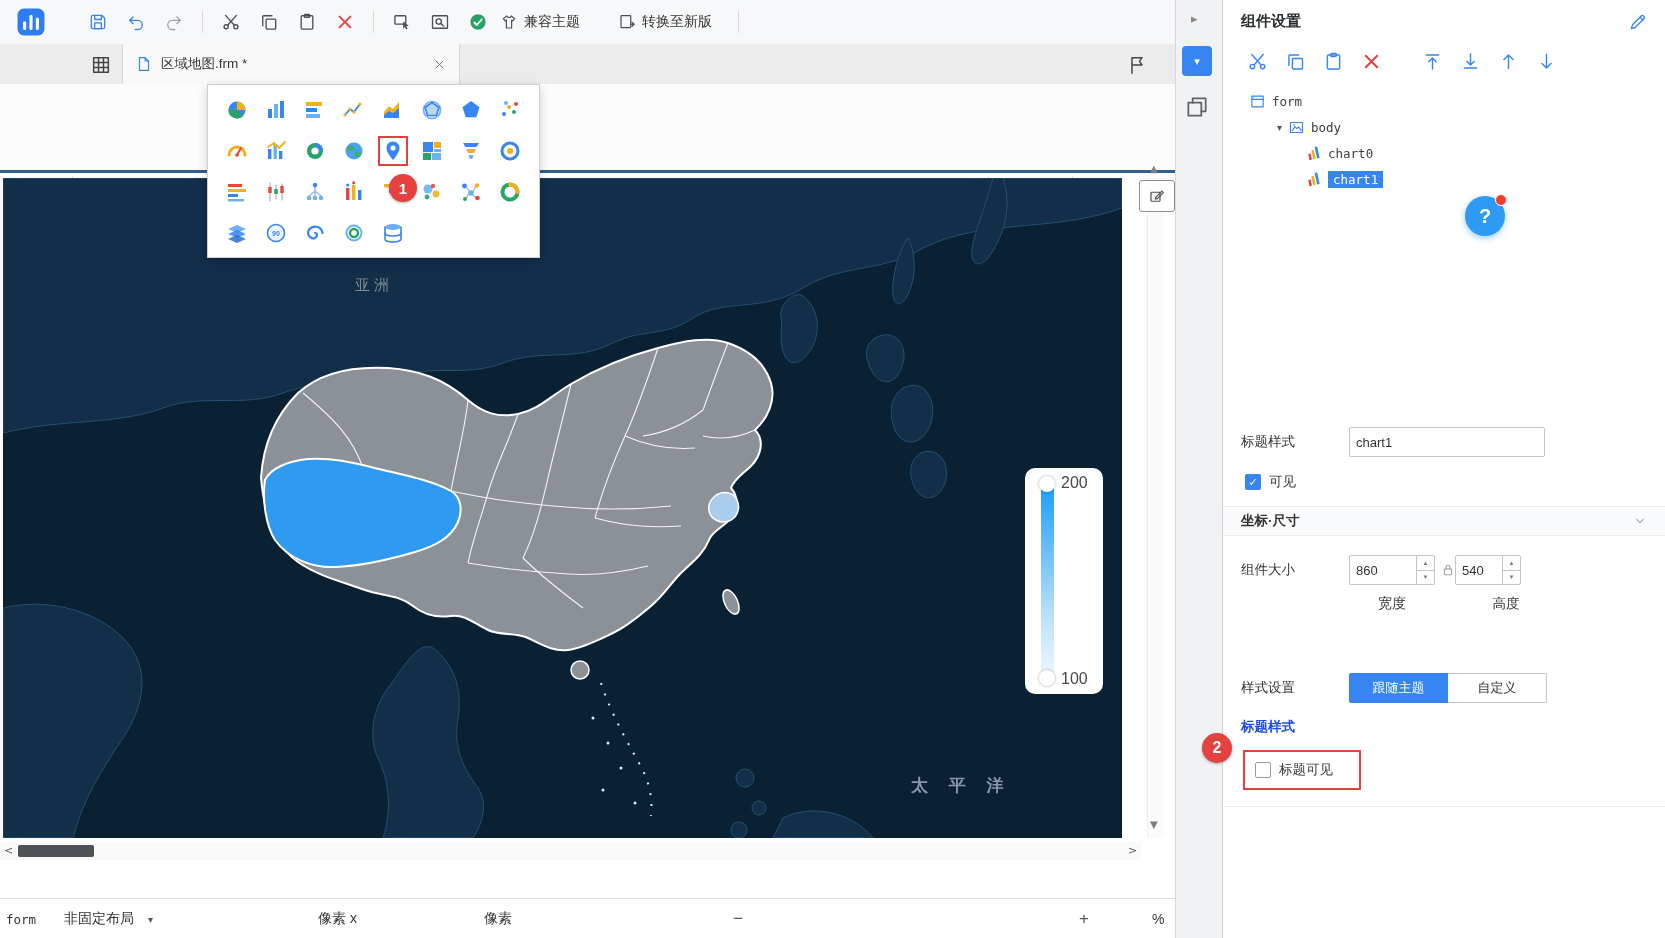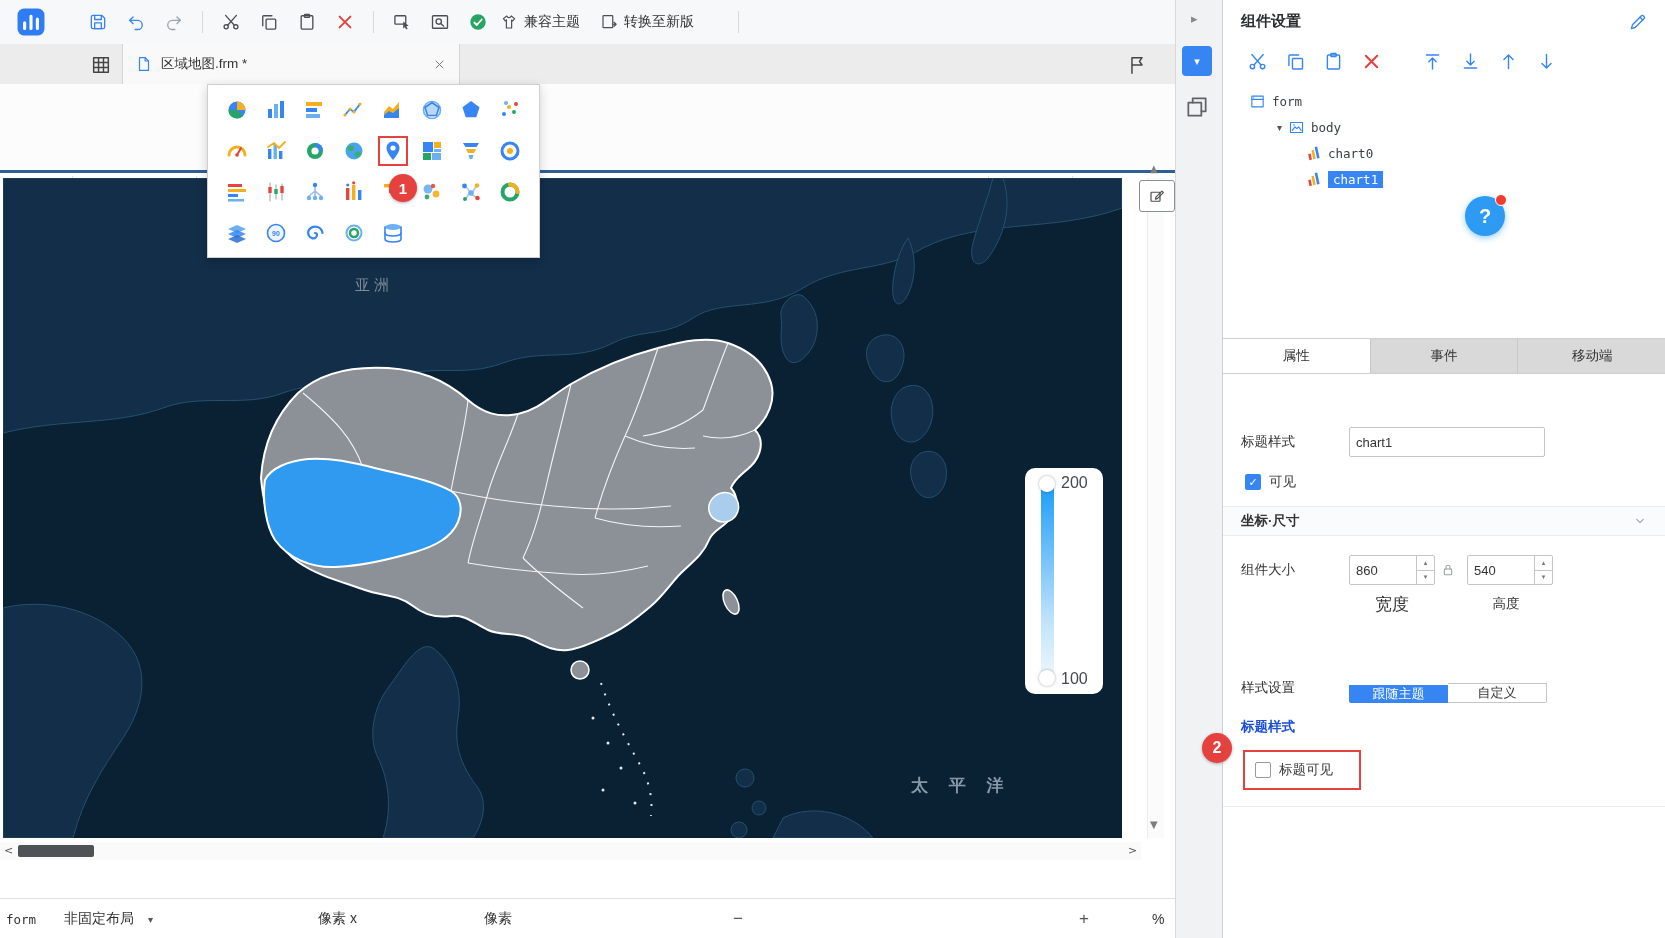--- a/index.html
+++ b/index.html
@@ -88,21 +88,21 @@
   .finput{position:absolute;height:30px;border:1px solid #c5c5c5;border-radius:2px;background:#fff;font-size:13px;
           color:#333;padding:0 6px;box-sizing:border-box;font-family:"Liberation Sans",sans-serif;}
   .stepper{position:absolute;top:0;right:0;width:17px;height:28px;border-left:1px solid #c5c5c5;display:flex;
            flex-direction:column;}
   .stepper span{flex:1;display:flex;align-items:center;justify-content:center;font-size:7px;color:#777;}
   .stepper span:first-child{border-bottom:1px solid #c5c5c5;}
   .checkbox{width:16px;height:16px;border-radius:2px;box-sizing:border-box;display:flex;align-items:center;
             justify-content:center;}
   .checkbox.on{background:#3685f2;color:#fff;font-size:11px;}
   .checkbox.off{background:#fff;border:1.5px solid #9a9a9a;}
-  .segment{position:absolute;left:126px;height:30px;display:flex;border-radius:2px;overflow:hidden;align-items:flex-end;}
+  .segment{position:absolute;left:126px;height:30px;display:flex;border-radius:2px;overflow:hidden;}
   .segbtn{width:99px;display:flex;align-items:center;justify-content:center;font-size:13px;box-sizing:border-box;}
   .segbtn.on{background:#3685f2;color:#fff;}
   .segbtn.off{background:#fff;color:#333;border:1px solid #c5c5c5;border-left:none;}
   #redbox{position:absolute;left:20px;top:750px;width:118px;height:40px;border:2px solid #e5413e;display:flex;
           align-items:center;gap:8px;padding-left:10px;box-sizing:border-box;}
 </style>
 </head>
 <body>
 
 <div id="topbar" class="abs">
@@ -179,21 +179,21 @@
       </span>
     </div>
   <div class="tbtn abs" style="left:500px;top:0;">
     <span class="ic" style="width:18px;height:18px;color:#4a4f54;">
         <svg viewBox="0 0 24 24" width="100%" height="100%" fill="none" stroke="currentColor" stroke-width="1.6" stroke-linecap="round" stroke-linejoin="round">
           <path d="M9 4 4.5 7.5 7 10.5l1.5-1.2V20h7V9.3l1.5 1.2 2.5-3L15 4c-.6 1.5-1.8 2.2-3 2.2S9.6 5.5 9 4z"></path>
         </svg>
       </span>
     <span class="lbl">兼容主题</span>
   </div>
-  <div class="tbtn abs" style="left:600px;top:0;">
+  <div class="tbtn abs" style="left:618px;top:0;">
     <span class="ic" style="width:18px;height:18px;color:#4a4f54;">
         <svg viewBox="0 0 24 24" width="100%" height="100%" fill="none" stroke="currentColor" stroke-width="1.6" stroke-linecap="round" stroke-linejoin="round">
           <rect x="4" y="3.5" width="13" height="16" rx="1"></rect>
           <path d="M17 15h4M18.7 12.3 21.5 15l-2.8 2.7"></path>
         </svg>
       </span>
     <span class="lbl">转换至新版</span>
   </div>
   <span class="vsep abs" style="left:738px;top:11px;"></span>
 </div>
@@ -872,25 +872,20 @@
             </g>
           </svg>
         </span>
         <span class="sel">chart1</span>
       </div>
     </div>
   <div id="help-circle">
     <span>?</span>
   </div>
   <span id="help-dot"></span>
-  <div id="panel-tabs">
-      <div class="ptab active">属性</div>
-      <div class="ptab">事件</div>
-      <div class="ptab">移动端</div>
-    </div>
 
 
   <div class="frow" style="top:424px;height:36px;">
     <span class="flabel">标题样式</span>
     <input class="finput" style="left: 126px; top: 3px; width: 196px;" value="chart1">
   </div>
 
   <div class="frow" style="top:466px;height:32px;">
     <span class="checkbox on glyph" style="position:absolute;left:22px;">✓</span>
     <span class="flabel" style="left:46px;">可见</span>
@@ -913,30 +908,30 @@
           <span class="glyph">▴</span>
           <span class="glyph">▾</span>
         </span>
     </span>
     <span class="ic" style="position:absolute;left:217px;width:16px;height:16px;color:#9aa0a6;">
         <svg viewBox="0 0 24 24" width="100%" height="100%" fill="none" stroke="currentColor" stroke-width="1.6" stroke-linecap="round" stroke-linejoin="round">
           <rect x="6.5" y="10.5" width="11" height="8.5" rx="1"></rect>
           <path d="M9 10.5V8a3 3 0 0 1 6 0v2.5"></path>
         </svg>
       </span>
-    <span class="finput" style="left:244px;top:3px;width:86px;display:flex;align-items:center;">
+    <span class="finput" style="left:232px;top:3px;width:66px;display:flex;align-items:center;">
       <span>540</span>
       <span class="stepper">
           <span class="glyph">▴</span>
           <span class="glyph">▾</span>
         </span>
     </span>
   </div>
   <div class="frow" style="top:594px;height:20px;">
-    <span style="position:absolute;left:126px;width:86px;text-align:center;font-size:17px;">宽度</span>
+    <span style="position:absolute;left:126px;width:86px;text-align:center;font-size:14px;">宽度</span>
     <span style="position:absolute;left:240px;width:86px;text-align:center;font-size:13.5px;">高度</span>
   </div>
 
 
   <div class="frow" style="top:670px;height:36px;">
     <span class="flabel">样式设置</span>
     <span class="segment" style="top:3px;">
       <span class="segbtn on">跟随主题</span>
       <span class="segbtn off">自定义</span>
     </span>

